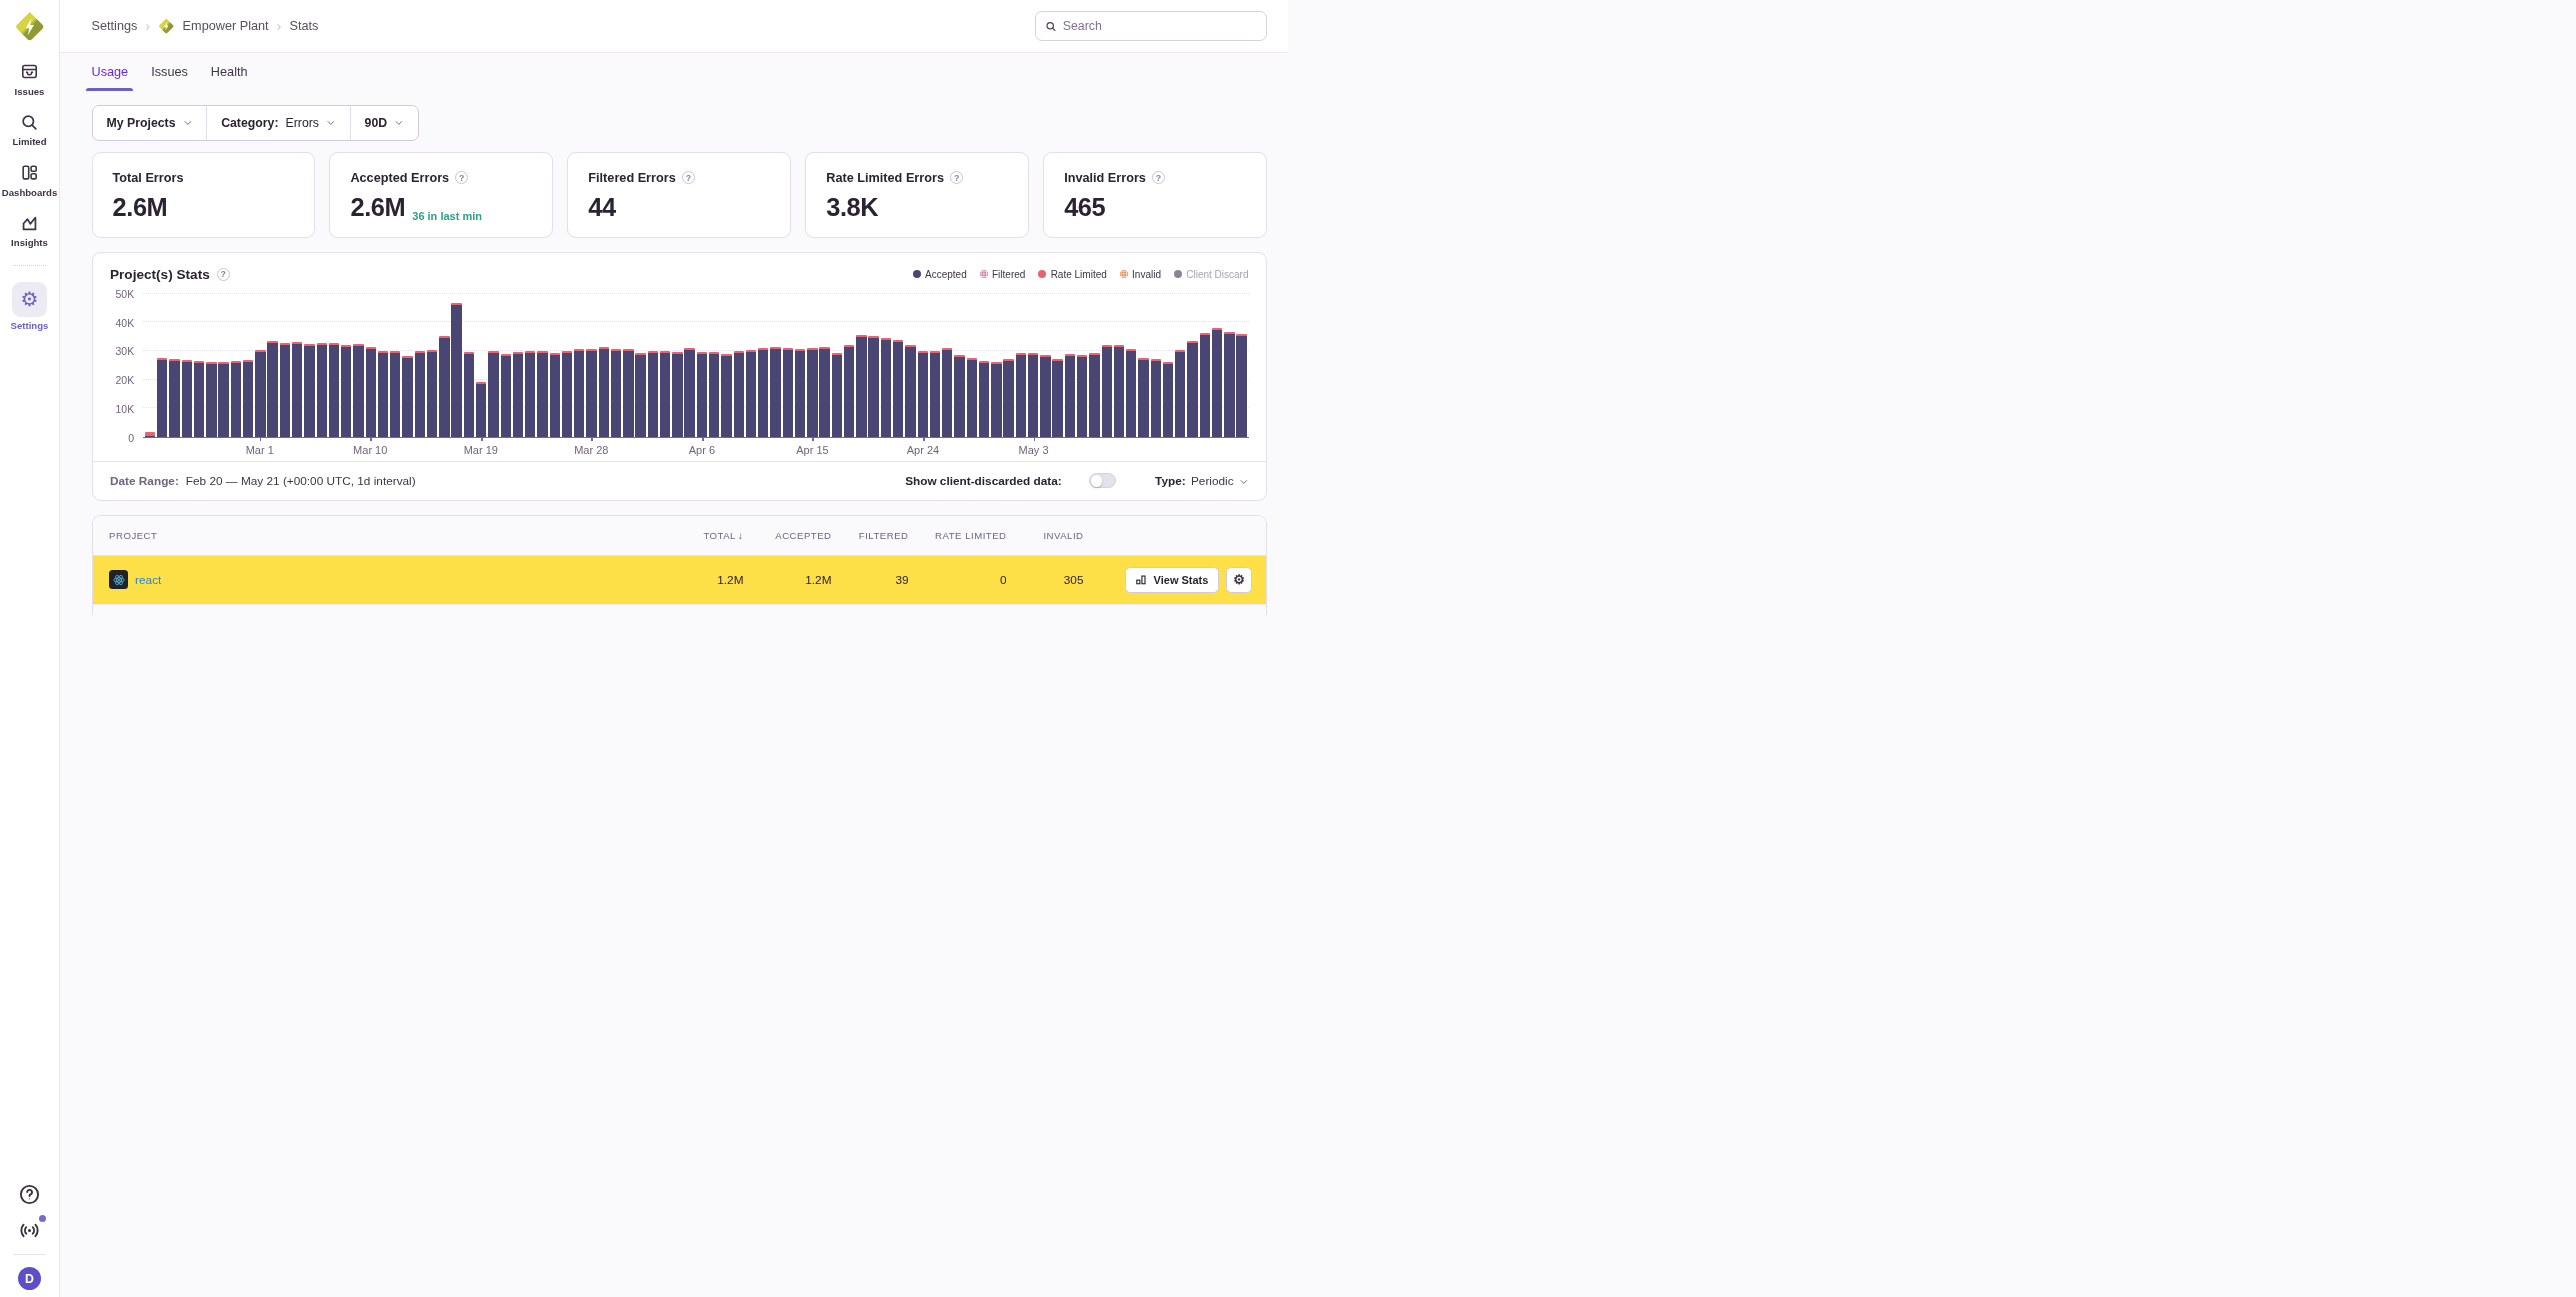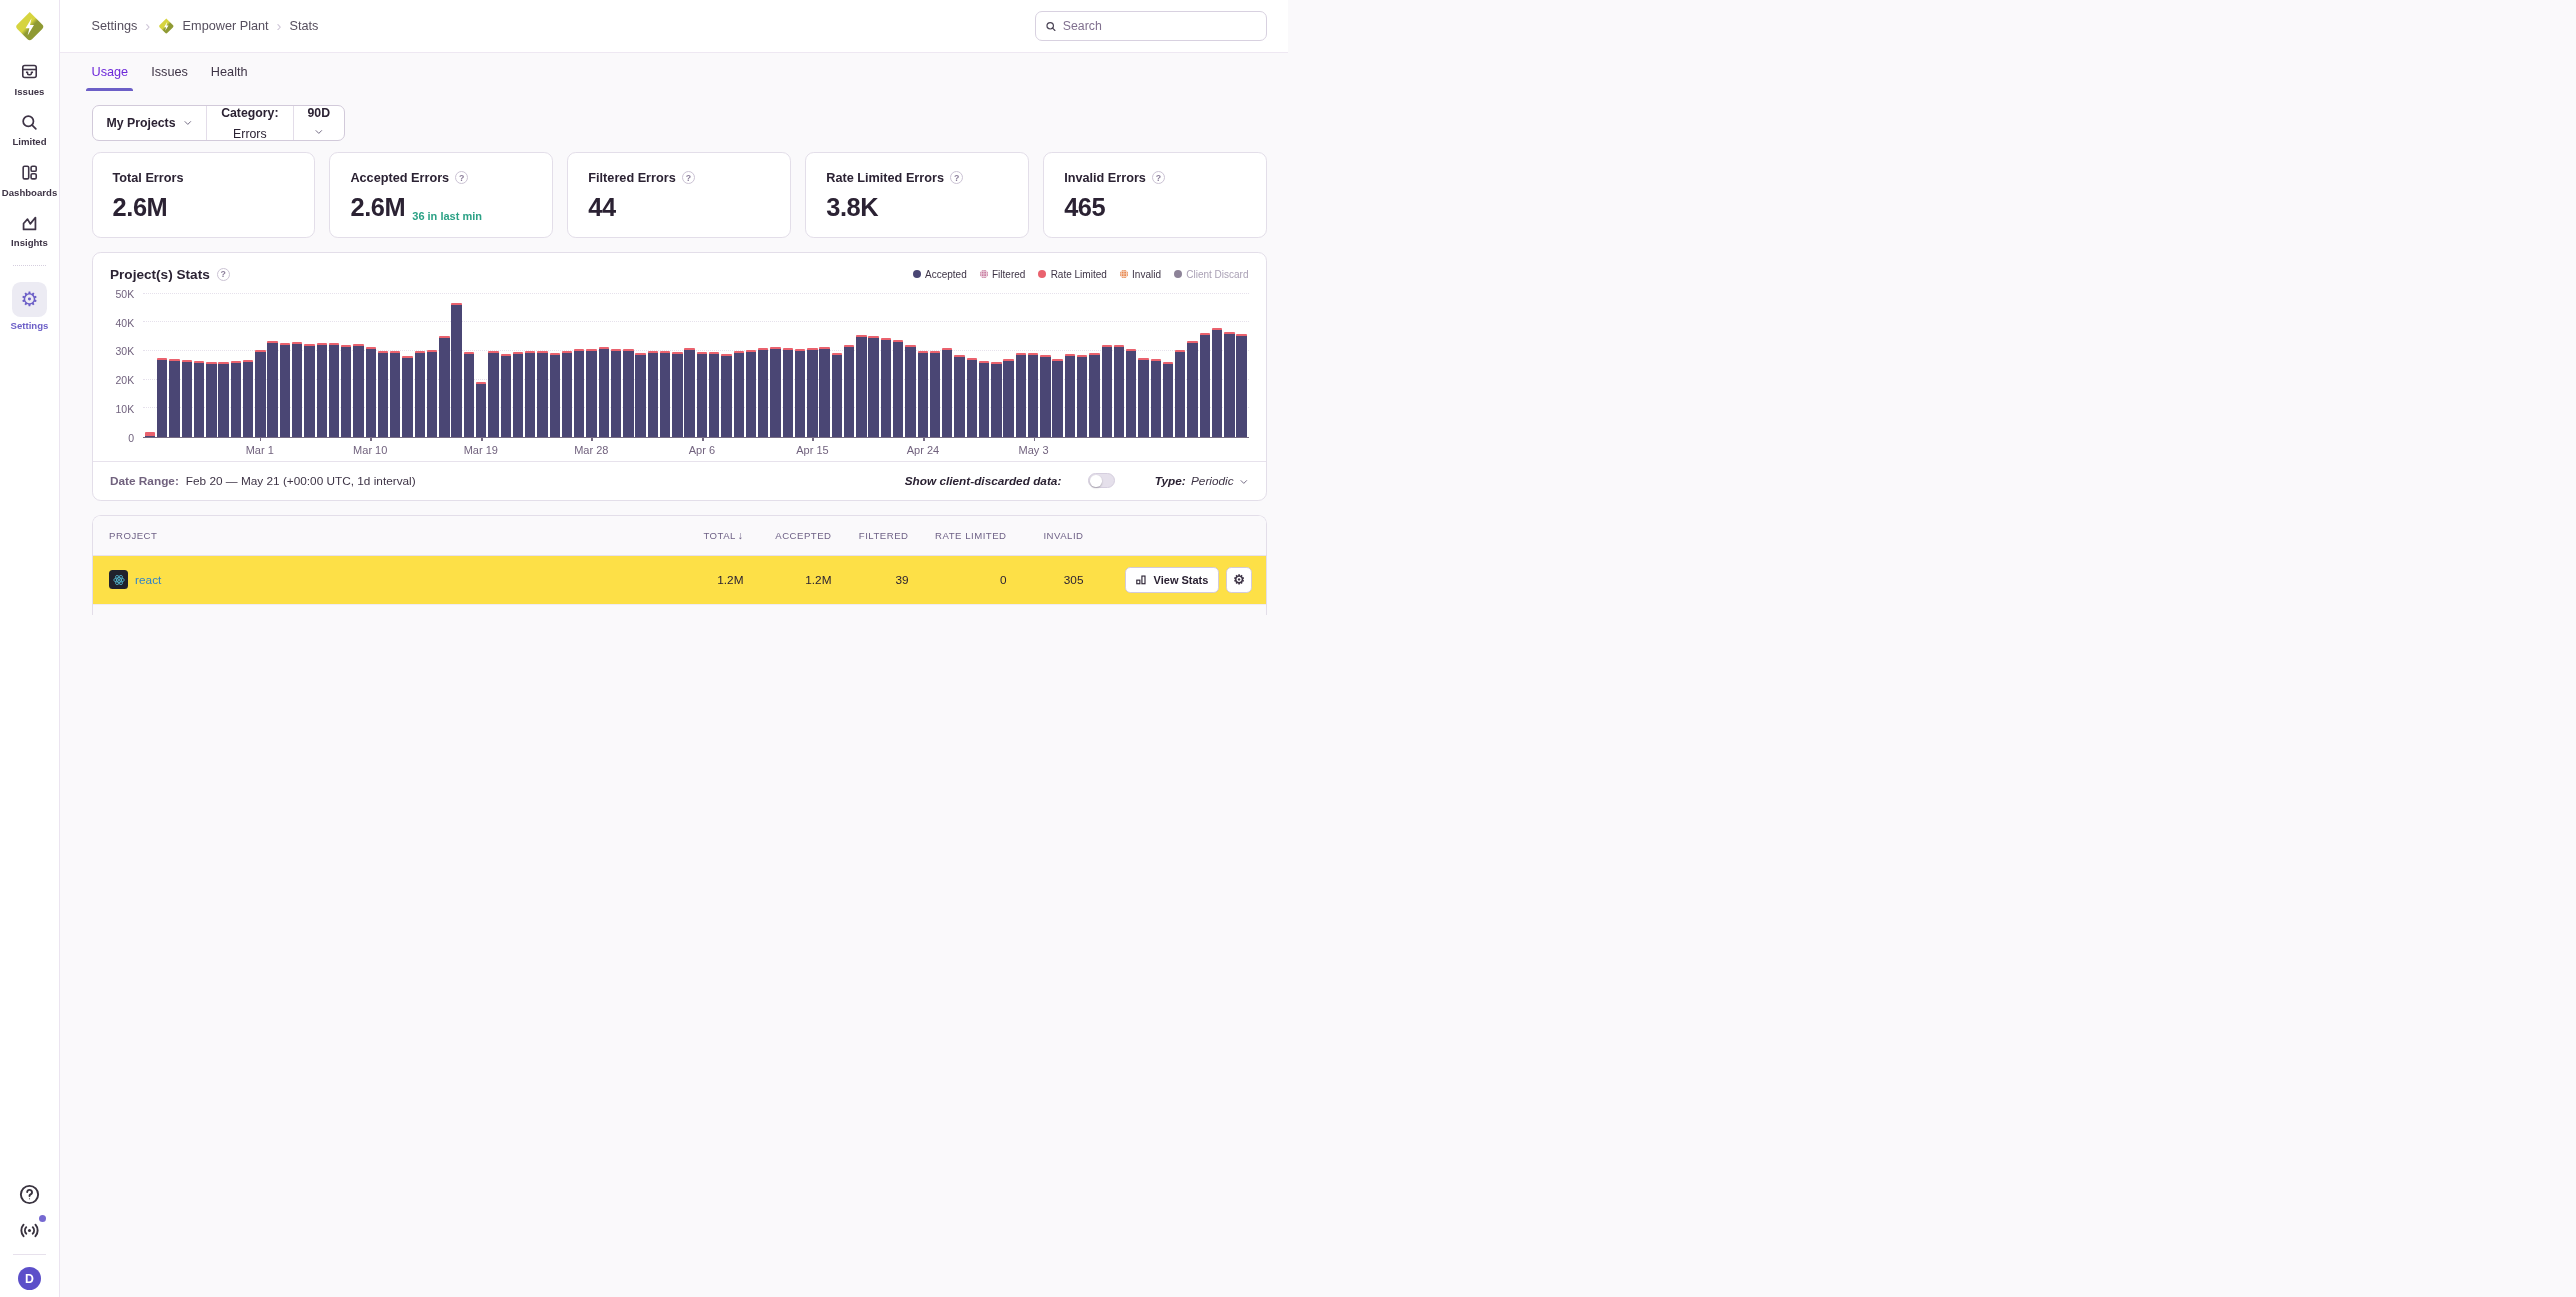--- a/index.html
+++ b/index.html
@@ -46,21 +46,21 @@
   .tab.active { color:#6d28d9; }
   .tab.active::after { content:""; position:absolute; left:-5.3px; right:-5.3px; bottom:0; height:3.5px;
     background:#6c5fc7; border-radius:2.6px 2.6px 0 0; }
 
   .content { padding:14px 21px 0 31.5px; }
 
   
   .filterbar { display:inline-flex; height:36px; background:#fff; border:0.9px solid #d2cada;
     border-radius:7px; align-items:stretch; overflow:hidden; }
   .filterseg { display:flex; align-items:center; gap:7px; padding:0 14px; font-size:12.3px; cursor:pointer; }
-  .filterseg + .filterseg { border-left:0.9px solid #e3dde9;flex-direction:column; }
+  .filterseg + .filterseg { border-left:0.9px solid #e3dde9; }
   .fbold { font-weight:700; color:#2b2233; }
   .freg { color:#2b2233; }
   .chev { width:9.6px; height:9.6px; flex:0 0 auto; }
 
   
   .cards { display:flex; gap:14px; margin-top:10.5px; }
   .card { flex:1; background:#fff; border:0.9px solid #e3dee9; border-radius:8.8px; height:86px;
     padding:18.4px 20px; }
   .card-title { display:flex; align-items:center; gap:6.1px; font-size:12.7px; font-weight:700; color:#2b2233; }
   .card-value-row { display:flex; align-items:flex-end; gap:7px; margin-top:7.9px; }
@@ -94,21 +94,21 @@
   .x-axis { position:absolute; top:100%; left:0; right:0; height:23px; }
   .xtick-mark { position:absolute; top:0; width:1.8px; height:4.4px; background:#756b82; }
   .xtick-label { position:absolute; top:7px; transform:translateX(-50%); font-size:11px;
     color:#71627e; white-space:nowrap; }
   .chart-spacer { height:23px; }
 
   .panel-footer { border-top:0.9px solid #e7e2ec; height:39px; display:flex; align-items:center;
     padding:0 17.5px; gap:7px; }
   .fmuted { font-size:11.8px; font-weight:700; color:#71627e; }
   .fvalue { font-size:11.8px; color:#3e3446; }
-  .footer-right { margin-left:auto; display:flex; align-items:flex-end; gap:27px;font-style:italic; }
+  .footer-right { margin-left:auto; display:flex; align-items:flex-end; gap:27px; }
   .fbold2 { font-size:11.8px; font-weight:700; color:#2b2233; }
   .toggle { width:27px; height:15px; border-radius:7.9px; background:#e5e0eb; border:0.9px solid #d5cede;
     position:relative; cursor:pointer; margin-right:12.3px; }
   .toggle-knob { position:absolute; left:0.9px; top:0.9px; width:11.4px; height:11.4px; border-radius:50%;
     background:#fff; box-shadow:0 0.9px 1.8px rgba(0,0,0,.25); }
   .type-wrap { display:flex; align-items:center; gap:5.3px; cursor:pointer; }
 
   
   .proj-search { margin-top:19px; height:33px; background:#fff; border:0.9px solid #e0dae7;
     border-radius:7px; display:flex; align-items:center; gap:7.9px; padding:0 11.4px; }

